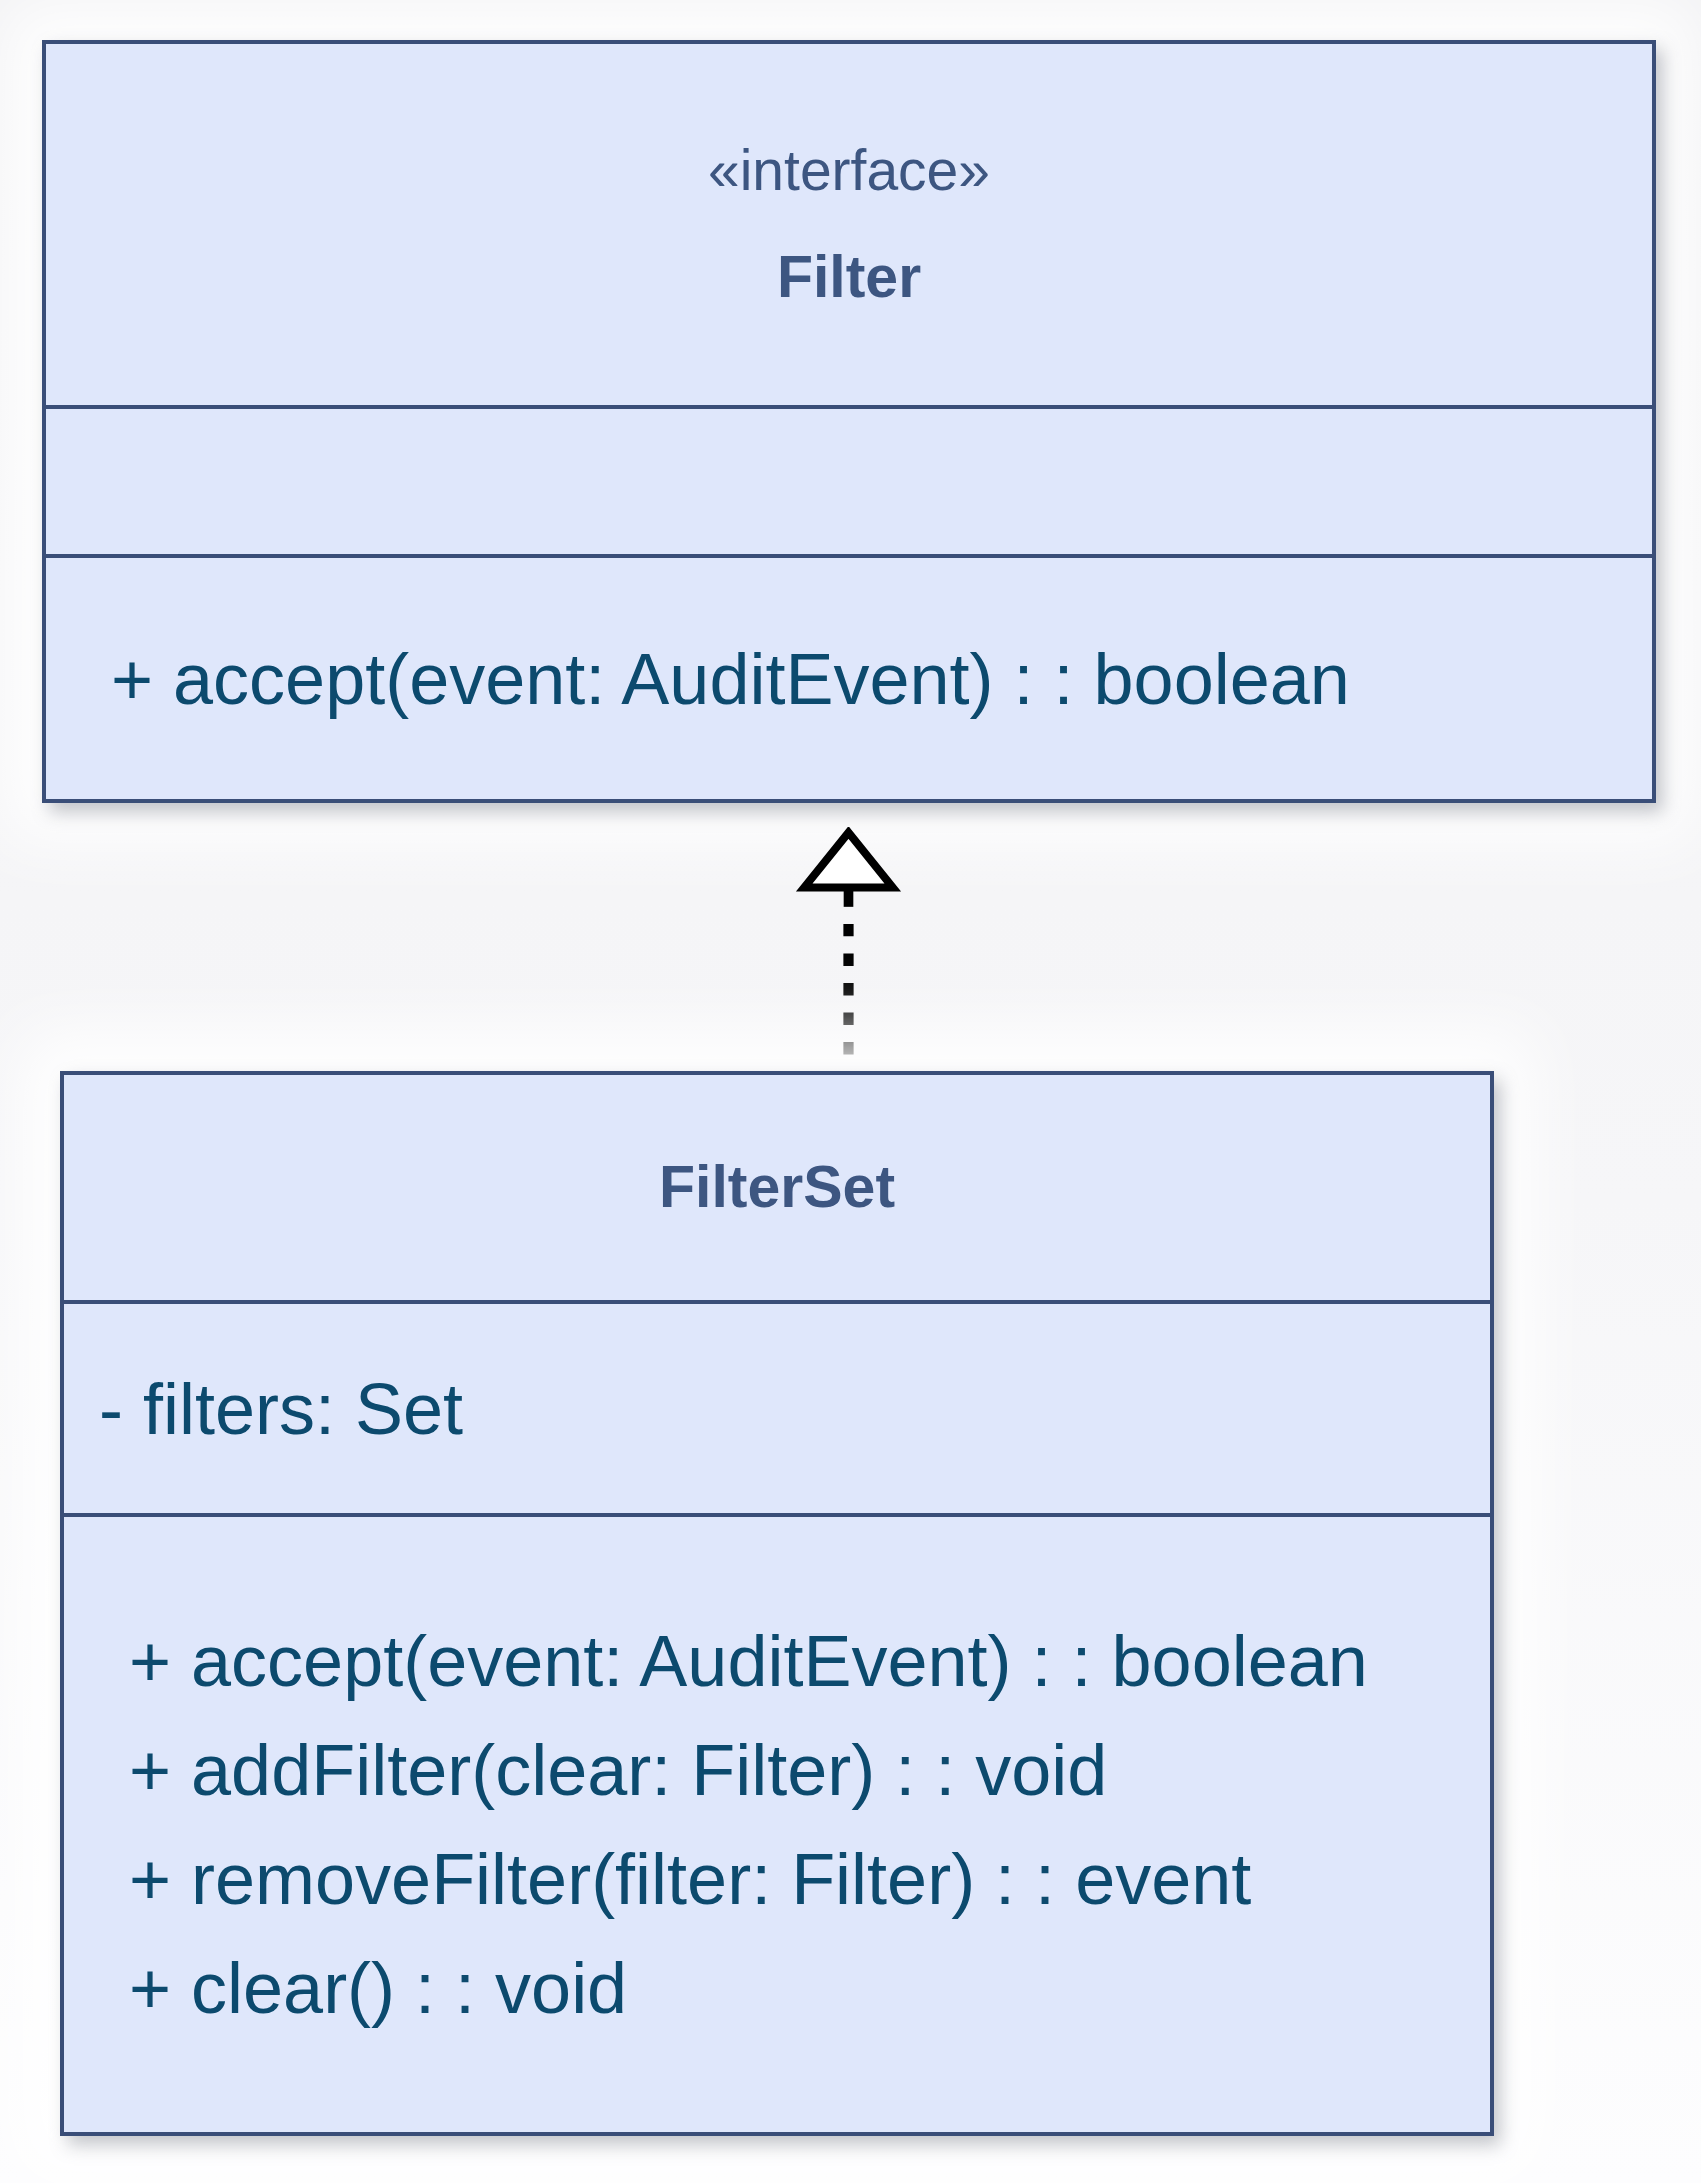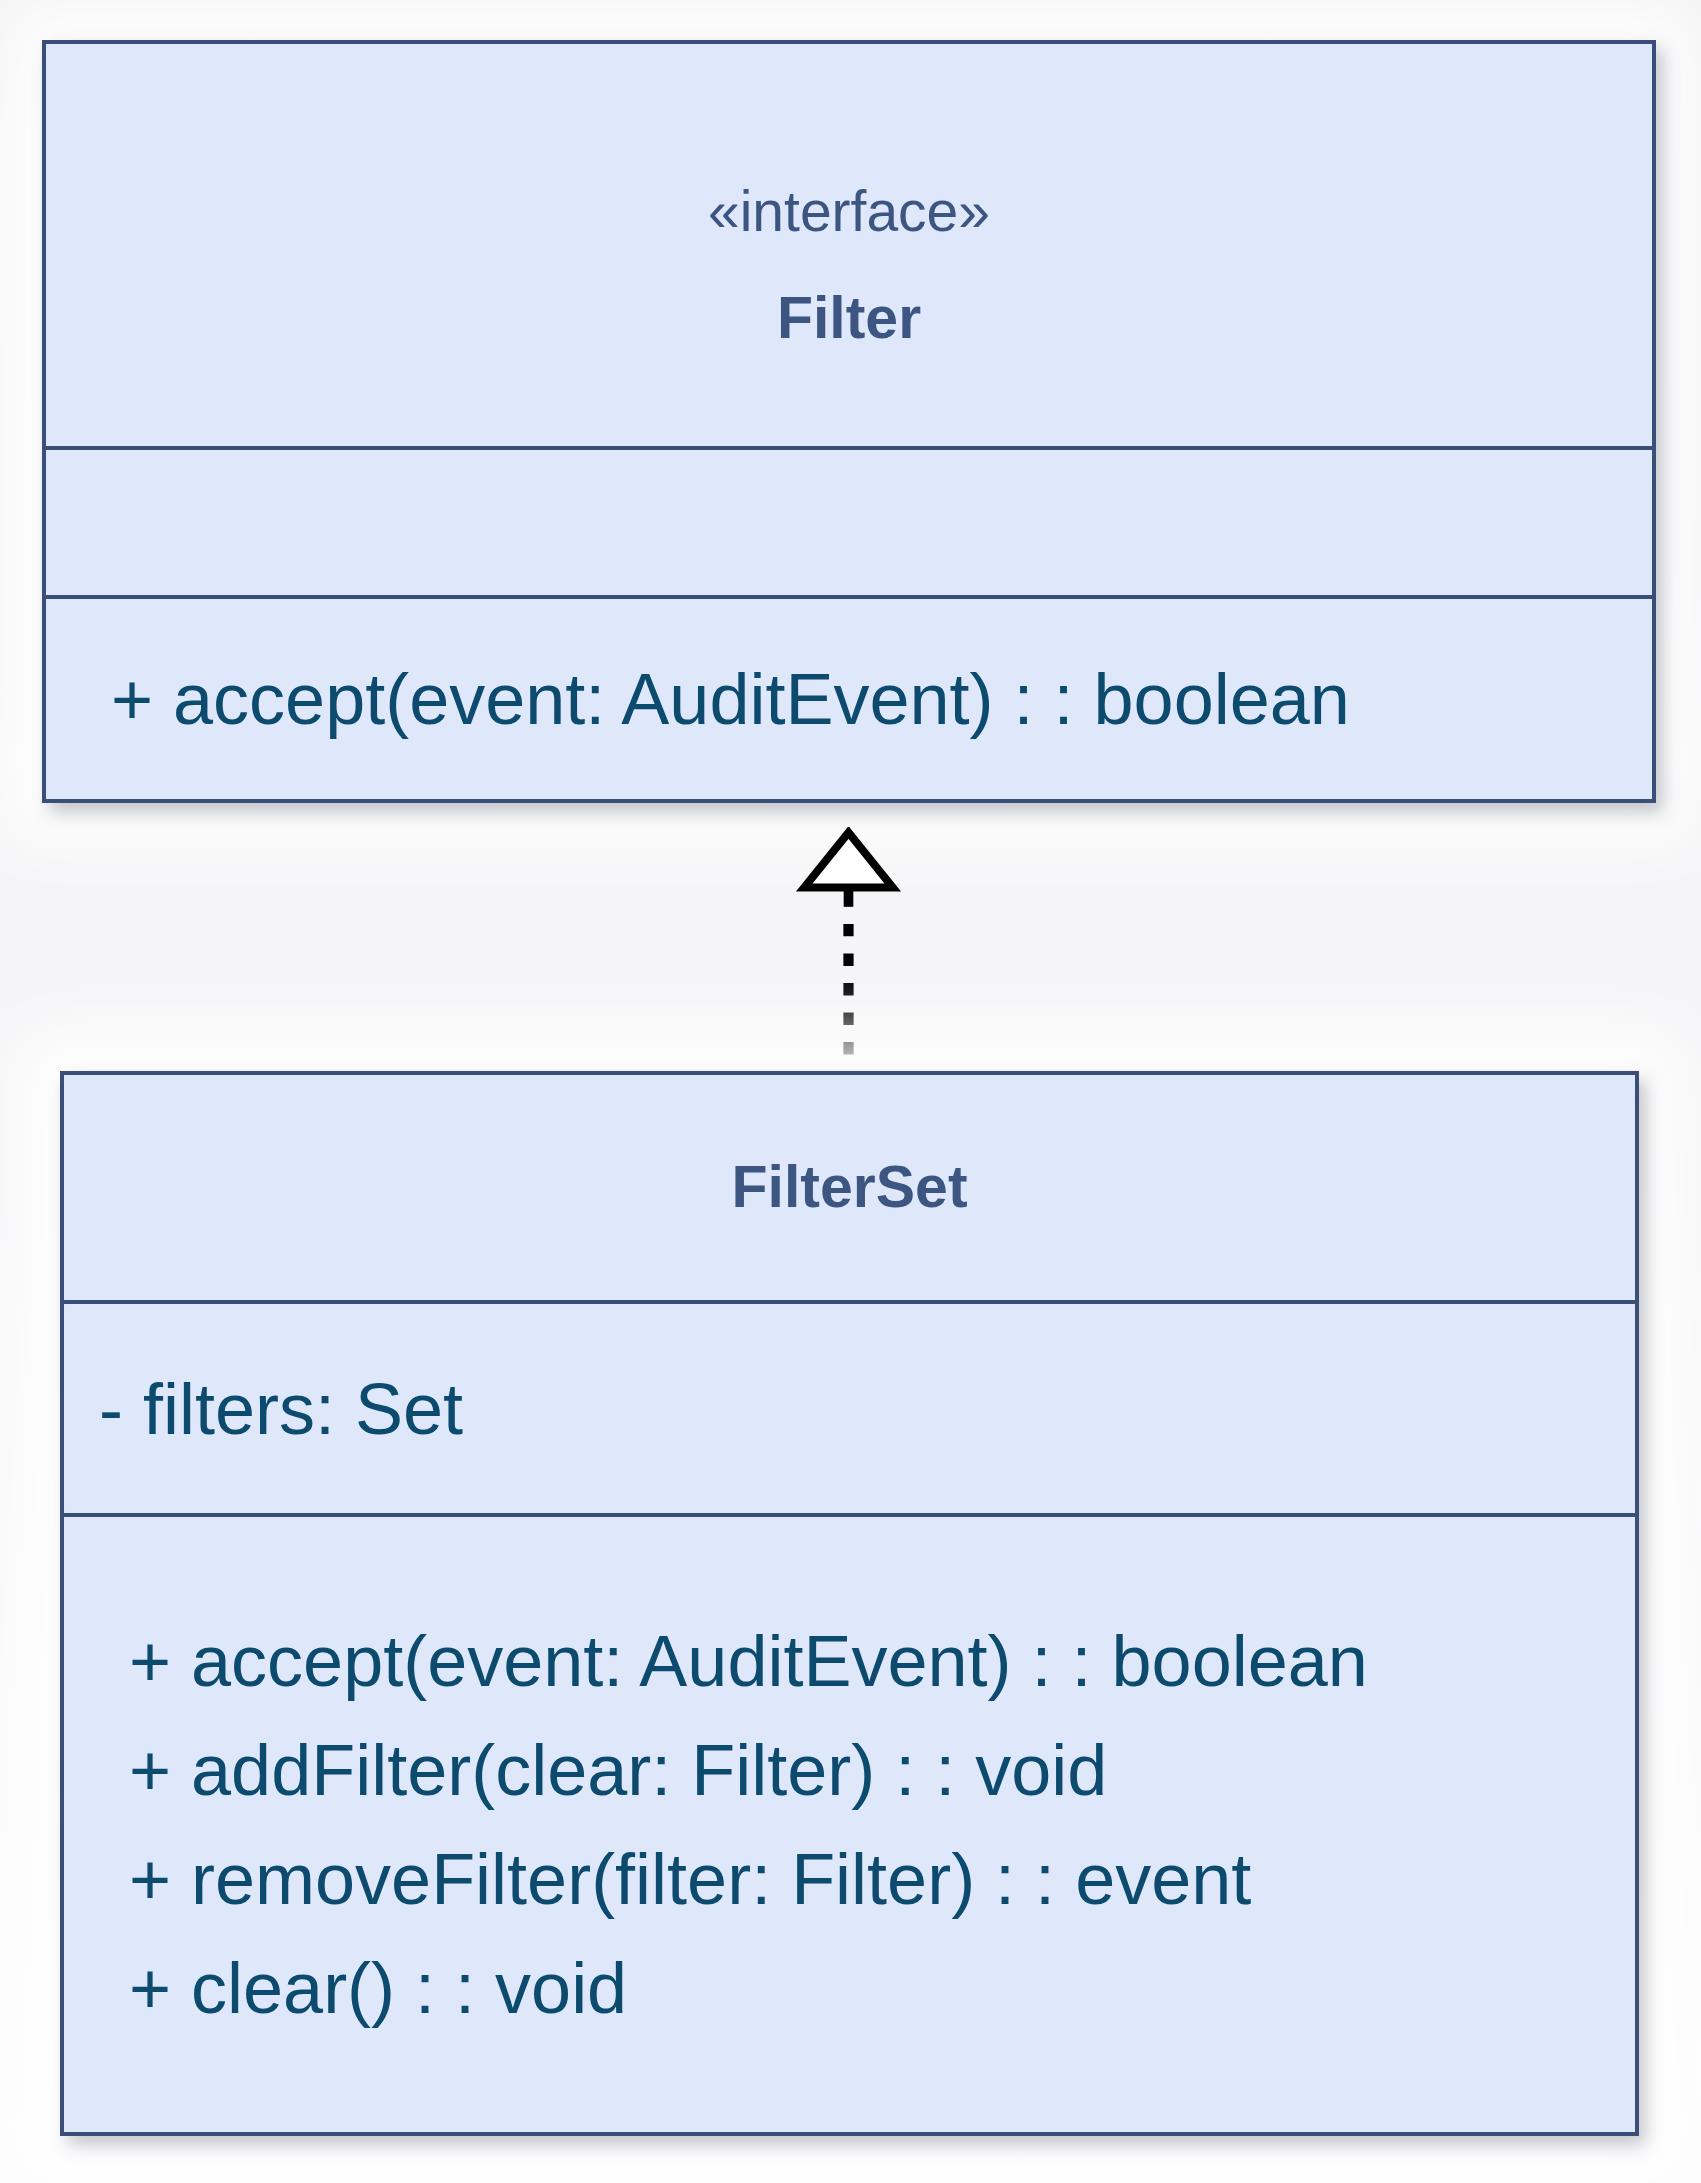--- a/index.html
+++ b/index.html
@@ -40,36 +40,35 @@
     width: 1614px;
     height: 763px;
   }
   #filter-box .c-title {
     height: 361px;
     display: flex;
     flex-direction: column;
     align-items: center;
     justify-content: center;
     gap: 44px;
-    margin-top: 41px;
   }
   #filter-box .c-attrs {
     height: 149px;
   }
   #filter-box .c-methods {
     flex: 1;
     display: flex;
     flex-direction: column;
     justify-content: center;
     padding-left: 65px;
   }
   #filterset-box {
     left: 60px;
     top: 1071px;
-    width: 1579px;
+    width: 1434px;
     height: 1065px;
   }
   #filterset-box .c-title {
     height: 225px;
     display: flex;
     align-items: center;
     justify-content: center;
   }
   #filterset-box .c-attrs {
     height: 213px;

